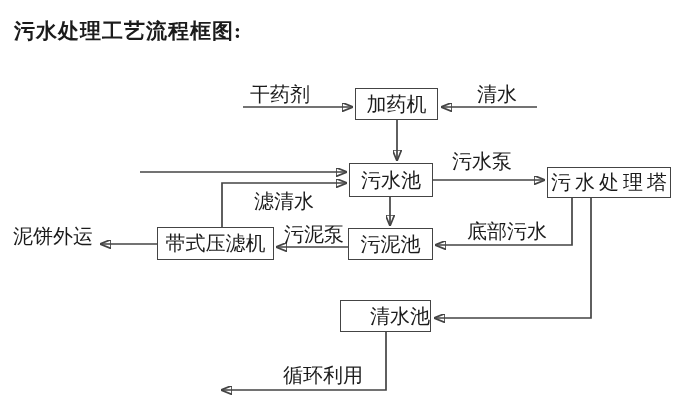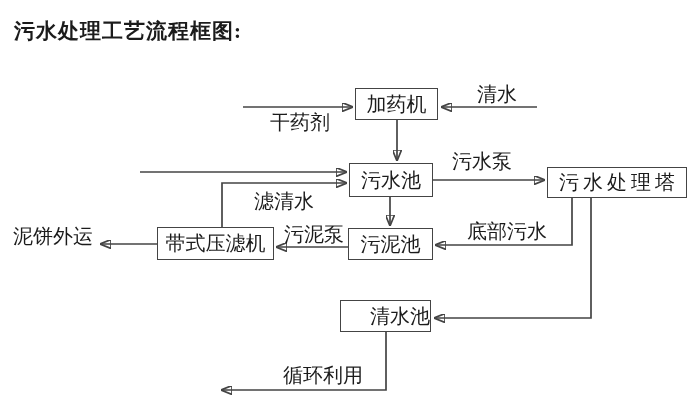--- a/index.html
+++ b/index.html
@@ -59,37 +59,37 @@
   </svg>
 
   <div class="node" style="left:355px;top:88px;width:83px;height:32px;">
     <span>加药机</span>
   </div>
 
   <div class="node" style="left:349px;top:163px;width:84px;height:34px;">
     <span>污水池</span>
   </div>
 
-  <div class="node" style="left:547px;top:167px;width:140px;height:31px;">
+  <div class="node" style="left:547px;top:167px;width:124px;height:31px;">
     <span class="sp">污水处理塔</span>
   </div>
 
   <div class="node" style="left:348px;top:228px;width:85px;height:32px;">
     <span>污泥池</span>
   </div>
 
   <div class="node" style="left:157px;top:227px;width:117px;height:33px;">
     <span>带式压滤机</span>
   </div>
 
   <div class="node" style="left:340px;top:300px;width:91px;height:32px;justify-content:flex-end;">
     <span>清水池</span>
   </div>
 
-  <div class="flabel" style="left:270px;top:84px;margin-top:28px;">干药剂</div>
+  <div class="flabel" style="left:250px;top:84px;">干药剂</div>
 
   <div class="flabel" style="left:477px;top:84px;">清水</div>
 
 
   <div class="flabel" style="left:254px;top:191px;">滤清水</div>
 
   <div class="flabel" style="left:452px;top:151px;">污水泵</div>
 
   <div class="flabel" style="left:467px;top:221px;">底部污水</div>
 

